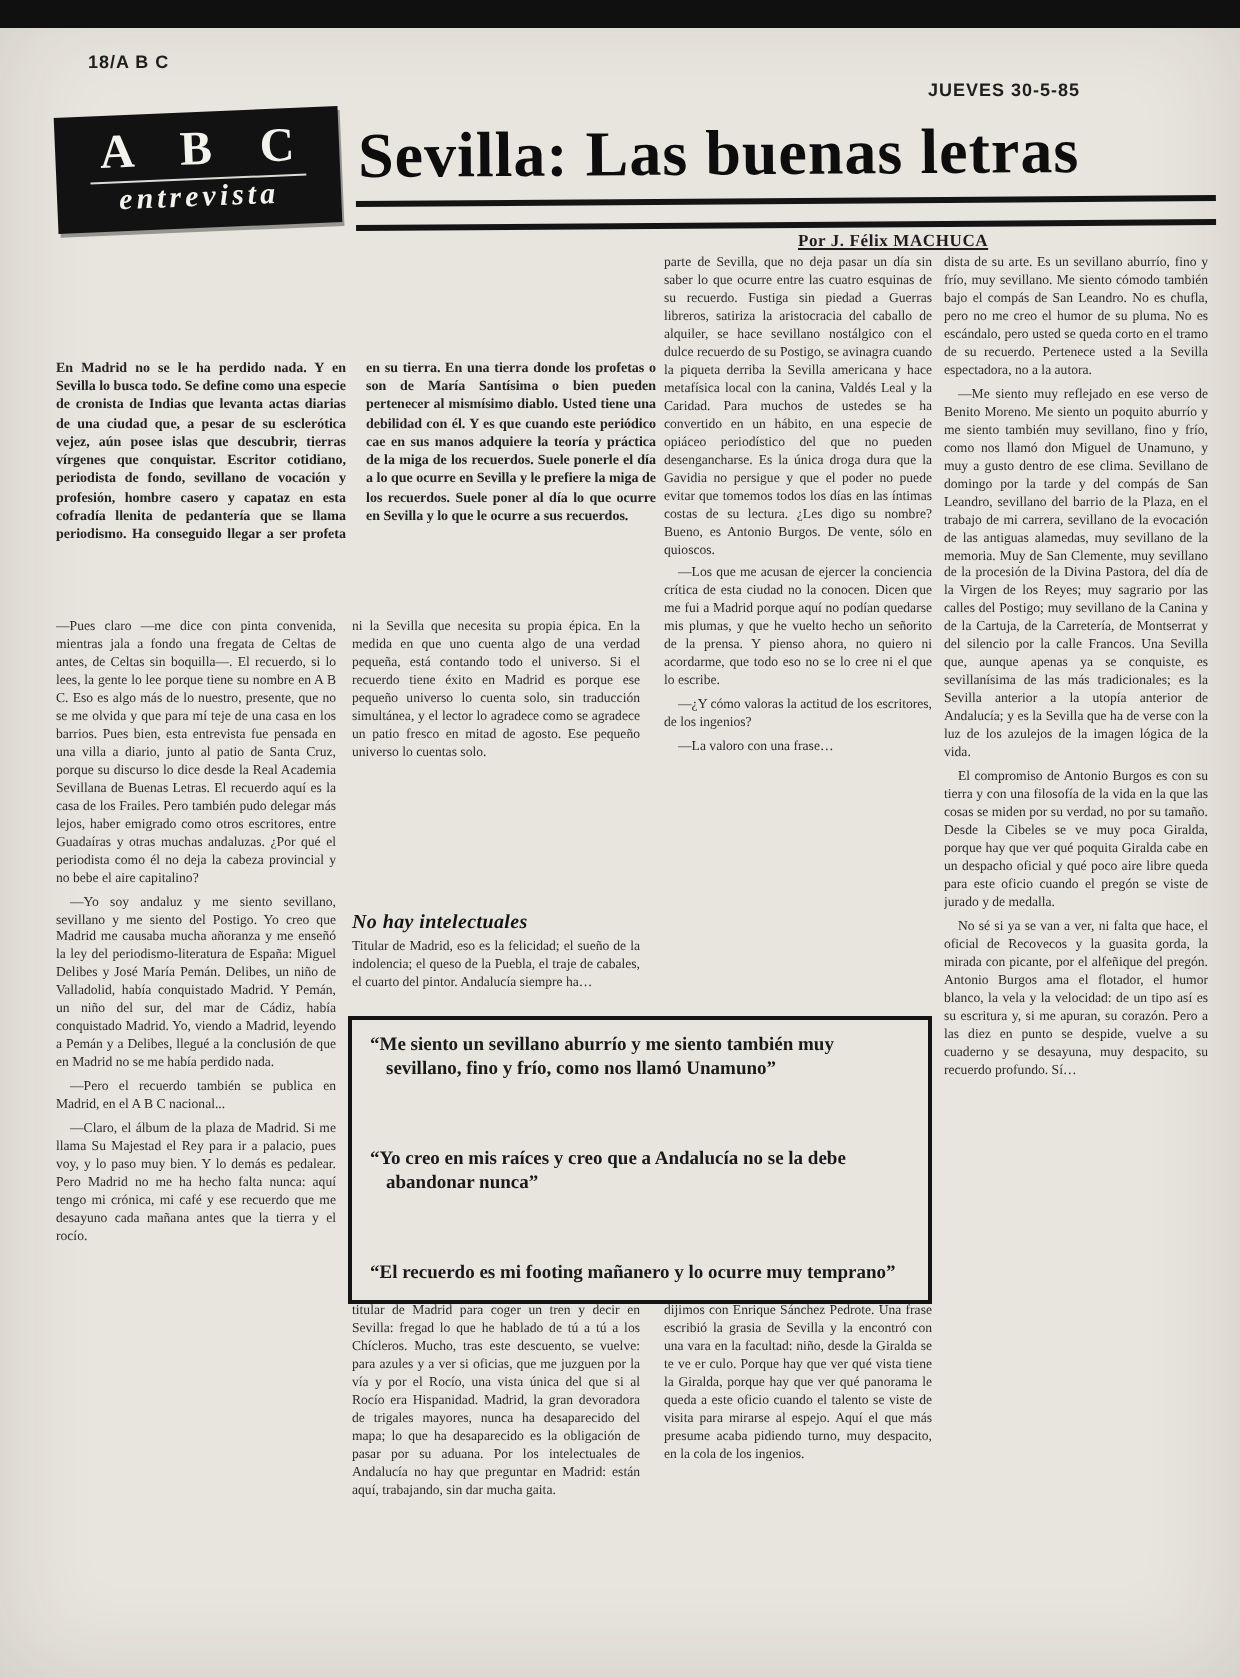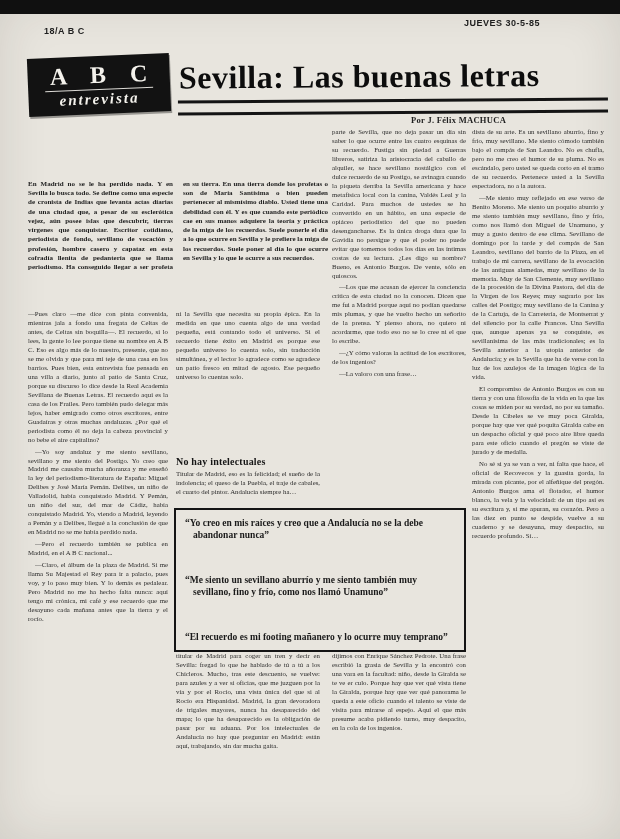--- a/index.html
+++ b/index.html
@@ -27,52 +27,52 @@
   }
   .headline-rule{height:9px;border-top:3px solid #141414;border-bottom:3px solid #141414;transform:rotate(-.4deg);}
   .byline{font-size:8.5px;font-weight:bold;letter-spacing:.3px;}
   .txt{
     font-size:6.8px;line-height:1.32;text-align:justify;color:#2b2b2b;
     overflow:hidden;filter:blur(.22px);
   }
   .txt p{margin:0 0 3px 0;}
   .txt p + p{text-indent:7px;}
   .intro{font-size:7px;font-weight:bold;column-count:2;column-gap:10px;color:#232323;}
-  .subhead{font-size:10px;font-weight:bold;color:#161616;letter-spacing:.2px;}
+  .subhead{font-size:10px;font-weight:bold;color:#161616;letter-spacing:.2px;font-style:italic;}
   .quotebox{
     border:2px solid #141414;padding:7px 9px;background:#e8e5de;
     display:flex;flex-direction:column;justify-content:space-between;
   }
   .quotebox p{
     margin:0 0 5px 0;font-size:9.5px;font-weight:bold;line-height:1.28;
     padding-left:8px;text-indent:-8px;color:#1a1a1a;filter:blur(.15px);
   }
   .quotebox p:last-child{margin-bottom:0;}
 </style>
 </head>
 <body>
 
 <div class="page">
 
   <div class="abs bar" style="left:0;top:3;width:620px;height:11px;"></div>
   <div class="abs bar" style="left:0;top:825;width:620px;height:14px;"></div>
 
   <div class="abs folio" style="left:44px;top:26px;">18/A B C</div>
-  <div class="abs folio" style="left:464px;top:18px;">JUEVES 30-5-85</div>
+  <div class="abs folio" style="left:464px;top:40px;">JUEVES 30-5-85</div>
 
   <div class="abs logo" style="left:28px;top:56px;">
     <div class="l1">A B C</div>
     <div class="rule"></div>
     <div class="l2">entrevista</div>
   </div>
 
   <div class="abs headline" style="left:179px;top:58px;width:430px;">Sevilla: Las buenas letras</div>
   <div class="abs headline-rule" style="left:178px;top:99px;width:430px;"></div>
 
-  <div class="abs byline" style="left:411px;top:115px;">Por J. Félix MACHUCA</div>
+  <div class="abs byline" style="left:399px;top:115px;text-decoration:underline;">Por J. Félix MACHUCA</div>
 
   <div class="abs txt intro" style="left:28px;top:136px;width:300px;height:168px;margin-top:44px;">
     <p>En Madrid no se le ha perdido nada. Y en Sevilla lo busca todo. Se define como una especie de cronista de Indias que levanta actas diarias de una ciudad que, a pesar de su esclerótica vejez, aún posee islas que descubrir, tierras vírgenes que conquistar. Escritor cotidiano, periodista de fondo, sevillano de vocación y profesión, hombre casero y capataz en esta cofradía llenita de pedantería que se llama periodismo. Ha conseguido llegar a ser profeta en su tierra. En una tierra donde los profetas o son de María Santísima o bien pueden pertenecer al mismísimo diablo. Usted tiene una debilidad con él. Y es que cuando este periódico cae en sus manos adquiere la teoría y práctica de la miga de los recuerdos. Suele ponerle el día a lo que ocurre en Sevilla y le prefiere la miga de los recuerdos. Suele poner al día lo que ocurre en Sevilla y lo que le ocurre a sus recuerdos.</p>
   </div>
 
   <div class="abs txt" style="left:332px;top:128px;width:134px;height:374px;">
     <p>parte de Sevilla, que no deja pasar un día sin saber lo que ocurre entre las cuatro esquinas de su recuerdo. Fustiga sin piedad a Guerras libreros, satiriza la aristocracia del caballo de alquiler, se hace sevillano nostálgico con el dulce recuerdo de su Postigo, se avinagra cuando la piqueta derriba la Sevilla americana y hace metafísica local con la canina, Valdés Leal y la Caridad. Para muchos de ustedes se ha convertido en un hábito, en una especie de opiáceo periodístico del que no pueden desengancharse. Es la única droga dura que la Gavidia no persigue y que el poder no puede evitar que tomemos todos los días en las íntimas costas de su lectura. ¿Les digo su nombre? Bueno, es Antonio Burgos. De vente, sólo en quioscos.</p>
     <p>—Los que me acusan de ejercer la conciencia crítica de esta ciudad no la conocen. Dicen que me fui a Madrid porque aquí no podían quedarse mis plumas, y que he vuelto hecho un señorito de la prensa. Y pienso ahora, no quiero ni acordarme, que todo eso no se lo cree ni el que lo escribe.</p>
     <p>—¿Y cómo valoras la actitud de los escritores, de los ingenios?</p>
     <p>—La valoro con una frase…</p>
@@ -96,22 +96,22 @@
     <p>ni la Sevilla que necesita su propia épica. En la medida en que uno cuenta algo de una verdad pequeña, está contando todo el universo. Si el recuerdo tiene éxito en Madrid es porque ese pequeño universo lo cuenta solo, sin traducción simultánea, y el lector lo agradece como se agradece un patio fresco en mitad de agosto. Ese pequeño universo lo cuentas solo.</p>
   </div>
 
   <div class="abs subhead" style="left:176px;top:456px;width:144px;">No hay intelectuales</div>
 
   <div class="abs txt" style="left:176px;top:470px;width:144px;height:34px;">
     <p>Titular de Madrid, eso es la felicidad; el sueño de la indolencia; el queso de la Puebla, el traje de cabales, el cuarto del pintor. Andalucía siempre ha…</p>
   </div>
 
   <div class="abs quotebox" style="left:174px;top:508px;width:270px;height:126px;">
+    <p>“Me siento un sevillano aburrío y me siento también muy sevillano, fino y frío, como nos llamó Unamuno”</p>
     <p>“Yo creo en mis raíces y creo que a Andalucía no se la debe abandonar nunca”</p>
-    <p>“Me siento un sevillano aburrío y me siento también muy sevillano, fino y frío, como nos llamó Unamuno”</p>
     <p>“El recuerdo es mi footing mañanero y lo ocurre muy temprano”</p>
   </div>
 
   <div class="abs txt" style="left:176px;top:652px;width:144px;height:174px;">
     <p>titular de Madrid para coger un tren y decir en Sevilla: fregad lo que he hablado de tú a tú a los Chícleros. Mucho, tras este descuento, se vuelve: para azules y a ver si oficias, que me juzguen por la vía y por el Rocío, una vista única del que si al Rocío era Hispanidad. Madrid, la gran devoradora de trigales mayores, nunca ha desaparecido del mapa; lo que ha desaparecido es la obligación de pasar por su aduana. Por los intelectuales de Andalucía no hay que preguntar en Madrid: están aquí, trabajando, sin dar mucha gaita.</p>
   </div>
 
   <div class="abs txt" style="left:332px;top:652px;width:134px;height:174px;">
     <p>dijimos con Enrique Sánchez Pedrote. Una frase escribió la grasia de Sevilla y la encontró con una vara en la facultad: niño, desde la Giralda se te ve er culo. Porque hay que ver qué vista tiene la Giralda, porque hay que ver qué panorama le queda a este oficio cuando el talento se viste de visita para mirarse al espejo. Aquí el que más presume acaba pidiendo turno, muy despacito, en la cola de los ingenios.</p>
   </div>

